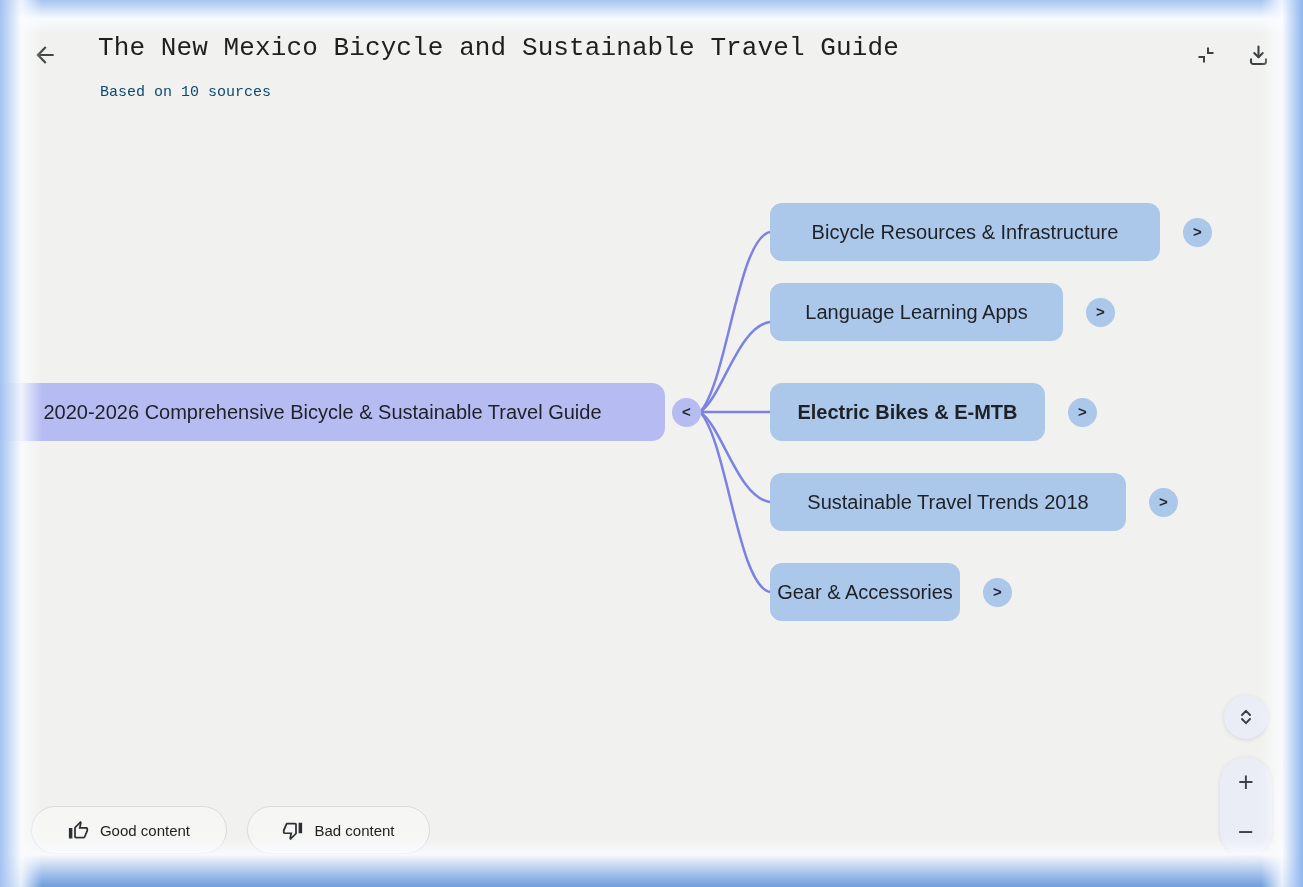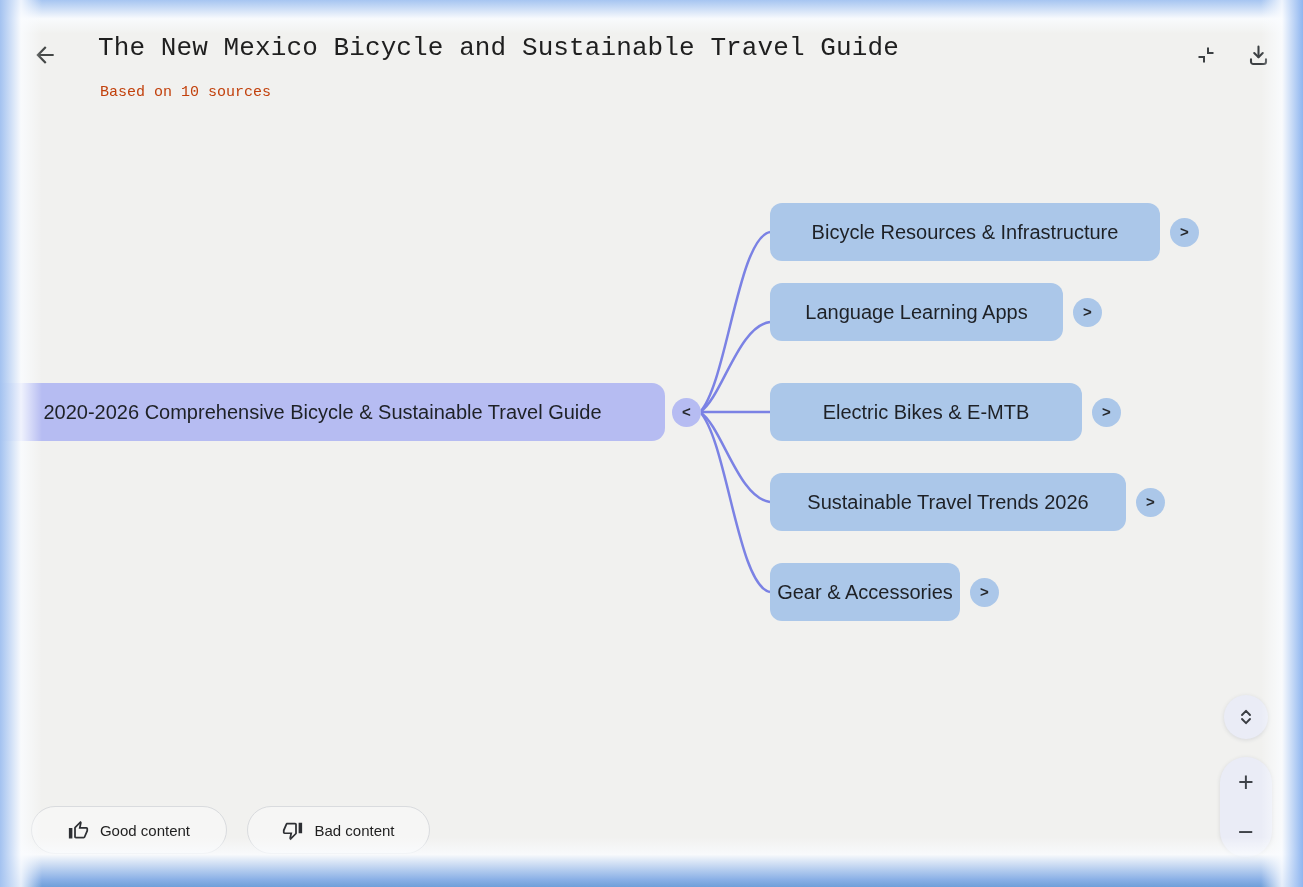--- a/index.html
+++ b/index.html
@@ -18,21 +18,21 @@
     border:none; background:transparent; cursor:pointer; padding:0;
     display:flex; align-items:center; justify-content:center;
   }
   .page-title {
     position:absolute; left:98px; top:33px;
     font-size:26px; font-weight:400; color:#1f1f1f; letter-spacing:0.1px;
     white-space:nowrap;
   }
   .page-subtitle {
     position:absolute; left:100px; top:84px;
-    font-size:15px; font-weight:400; color:#c2410c;
+    font-size:15px; font-weight:400; color:#0c4a6e;
   }
   .header-actions {
     position:absolute; right:32px; top:42px;
     display:flex; gap:26px; align-items:center;
   }
   .icon-btn {
     width:26px; height:26px; border:none; background:transparent; cursor:pointer;
     display:flex; align-items:center; justify-content:center; padding:0;
   }
 
@@ -52,31 +52,31 @@
   .node-toggle {
     width:29px; height:29px; border-radius:50%; border:none; cursor:pointer;
     display:flex; align-items:center; justify-content:center;
     font-size:15px; font-weight:600; color:#26282c; padding:0 0 2px 0;
     font-family:"Liberation Sans","DejaVu Sans",sans-serif;
   }
   .root-row .node-toggle { background:#b6bcf2; }
 
   .child-row {
     position:absolute; left:770px;
-    display:flex; align-items:center; gap:10px;
+    display:flex; align-items:center; gap:23px;
   }
   .child-node {
     height:58px; background:#abc7e9; border-radius:12px;
     display:flex; align-items:center; justify-content:center;
     font-size:20px; color:#1e2126; white-space:nowrap; cursor:pointer;
   }
   .child-row .node-toggle { background:#abc7e9; }
   .row-1 { top:203px; } .row-1 .child-node { width:390px; }
   .row-2 { top:283px; } .row-2 .child-node { width:293px; }
-  .row-3 { top:383px; } .row-3 .child-node { width:312px; }
+  .row-3 { top:383px; } .row-3 .child-node { width:275px;font-weight:bold; }
   .row-4 { top:473px; } .row-4 .child-node { width:356px; }
   .row-5 { top:563px; } .row-5 .child-node { width:190px; }
 
   
   .feedback-btn {
     position:absolute; top:806px; height:48px;
     display:flex; align-items:center; justify-content:center; gap:11px;
     border:1px solid #d9dbde; border-radius:24px; background:#f6f6f5;
     font-size:15px; font-weight:400; color:#1f1f1f; cursor:pointer;
     font-family:"Liberation Sans","DejaVu Sans",sans-serif;
@@ -140,21 +140,21 @@
   </div>
   <div class="child-row row-2">
     <div class="child-node">Language Learning Apps</div>
     <button class="node-toggle">&gt;</button>
   </div>
   <div class="child-row row-3">
     <div class="child-node">Electric Bikes &amp; E-MTB</div>
     <button class="node-toggle">&gt;</button>
   </div>
   <div class="child-row row-4">
-    <div class="child-node">Sustainable Travel Trends 2026</div>
+    <div class="child-node">Sustainable Travel Trends 2018</div>
     <button class="node-toggle">&gt;</button>
   </div>
   <div class="child-row row-5">
     <div class="child-node">Gear &amp; Accessories</div>
     <button class="node-toggle">&gt;</button>
   </div>
 
   <div class="header">
     <button class="back-btn">
       <span style="display:flex;">

